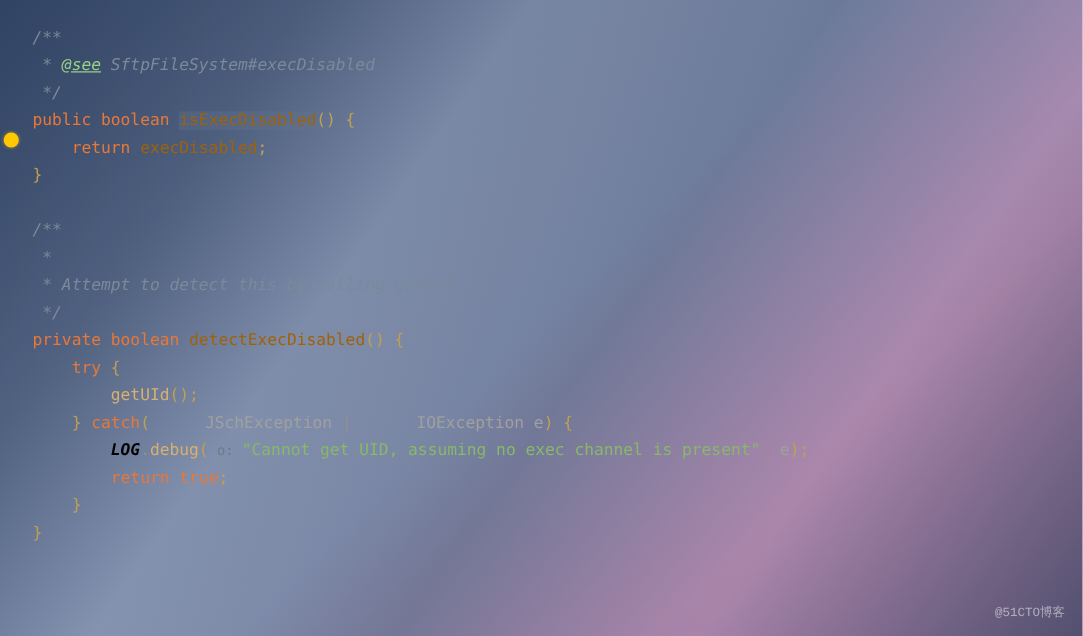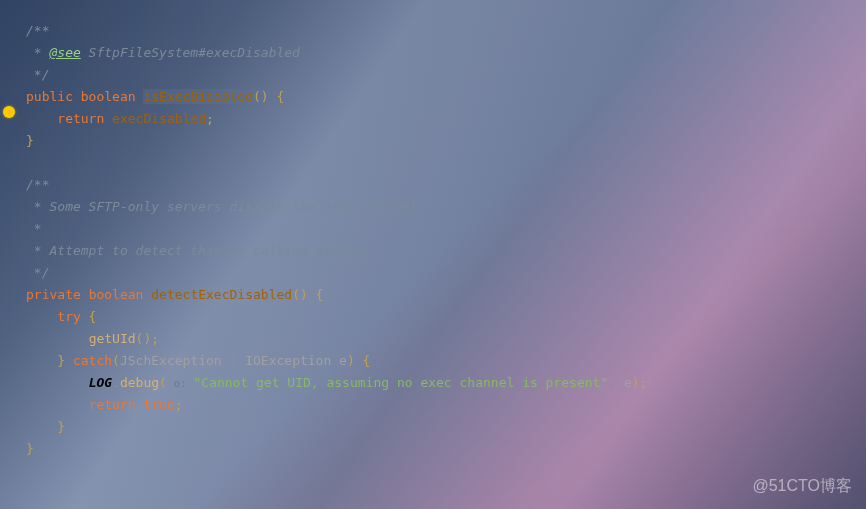--- a/index.html
+++ b/index.html
@@ -58,55 +58,54 @@
     .comment { color: #7a8a9a; font-style: italic; }
     .javadoc-tag { color: #98d088; font-style: italic; text-decoration: underline; }
     .javadoc-ref { color: #7a8a9a; font-style: italic; }
     .keyword { color: #e87838; font-style: normal; }
     .method-def { color: #a16207; font-style: normal; }
     .paren { color: #c0a050; font-style: normal; }
     .brace { color: #c0a050; font-style: normal; }
     .field { color: #a16207; font-style: normal; }
     .semicolon { color: #c0a050; font-style: normal; }
     .method-call { color: #d8b070; font-style: normal; }
-    .type { color: #a0a0a0; font-style: normal; }
+    .type { color: #a0a0a0; font-style: normal; margin-left: 44px; }
     .param { color: #a0a0a0; font-style: normal; }
     .punct { color: #909090; font-style: normal; }
     .constant { color: #000000; font-style: italic; font-weight: bold; }
     .string { color: #88b868; font-style: normal; }
     .hint { color: #6a7a8a; font-style: normal; font-size: 11px; }
     .cursor-highlight { background: rgba(100,120,150,0.3); }
     
     .watermark {
       position: absolute;
       bottom: 12px;
       right: 14px;
       color: rgba(255,255,255,0.5);
-      font-size: 16px;
+      font-size: 10px;
       font-style: normal;
-      font-family: Liberation Sans, sans-serif;
+      font-family: Liberation Mono, monospace;
     }
   </style>
 </head>
 <body>
 
 <div class="overlay"></div>
 
 <div class="gutter"></div>
 
 <div class="code-area">
   <div class="line"><span class="comment">/**</span></div>
   <div class="line"><span class="comment"> * </span><span class="javadoc-tag">@see</span><span class="javadoc-ref"> SftpFileSystem</span><span class="javadoc-ref">#execDisabled</span></div>
   <div class="line"><span class="comment"> */</span></div>
   <div class="line"><span class="keyword">public</span> <span class="keyword">boolean</span> <span class="cursor-highlight"><span class="method-def">isExecDisabled</span><span class="paren">()</span></span><span class="brace"> {</span></div>
   <div class="line">    <span class="keyword">return</span> <span class="field">execDisabled</span><span class="semicolon">;</span></div>
   <div class="line"><span class="brace">}</span></div>
   <div class="line"></div>
   <div class="line"><span class="comment">/**</span></div>
-  <div class="line"><span class="comment"> * Some SFTP-only servers disable the exec channel.</span></div>
   <div class="line"><span class="comment"> *</span></div>
   <div class="line"><span class="comment"> * Attempt to detect this by calling getUid.</span></div>
   <div class="line"><span class="comment"> */</span></div>
   <div class="line"><span class="keyword">private</span> <span class="keyword">boolean</span> <span class="method-def">detectExecDisabled</span><span class="paren">()</span><span class="brace"> {</span></div>
   <div class="line">    <span class="keyword">try</span><span class="brace"> {</span></div>
   <div class="line">        <span class="method-call">getUId</span><span class="paren">()</span><span class="semicolon">;</span></div>
   <div class="line">    <span class="brace">}</span><span class="keyword"> catch</span><span class="paren">(</span><span class="type">JSchException</span><span class="punct"> | </span><span class="type">IOException</span><span class="param"> e</span><span class="paren">)</span><span class="brace"> {</span></div>
   <div class="line">        <span class="constant">LOG</span><span class="punct">.</span><span class="method-call">debug</span><span class="paren">(</span><span class="hint"> o: </span><span class="string">"Cannot get UID, assuming no exec channel is present"</span><span class="punct">,</span><span class="param"> e</span><span class="paren">)</span><span class="semicolon">;</span></div>
   <div class="line">        <span class="keyword">return</span> <span class="keyword">true</span><span class="semicolon">;</span></div>
   <div class="line">    <span class="brace">}</span></div>

